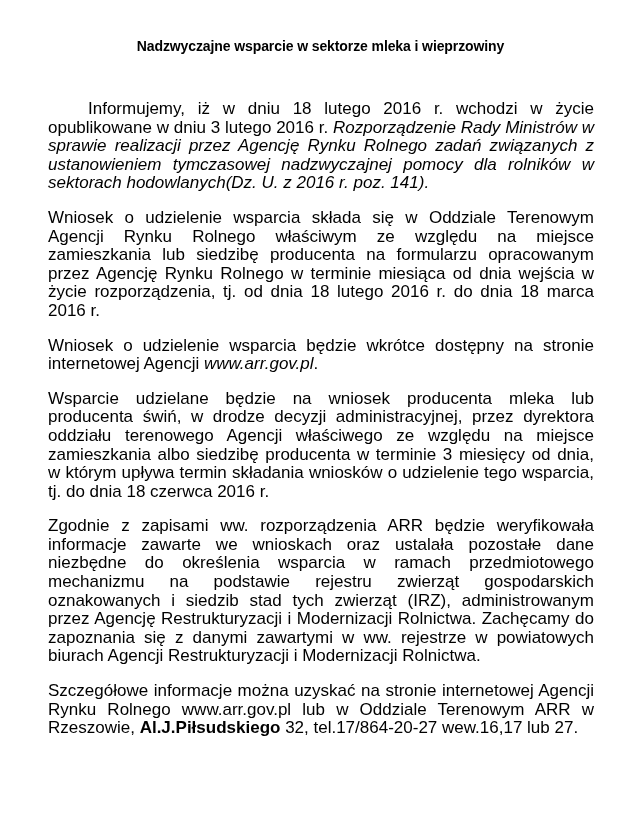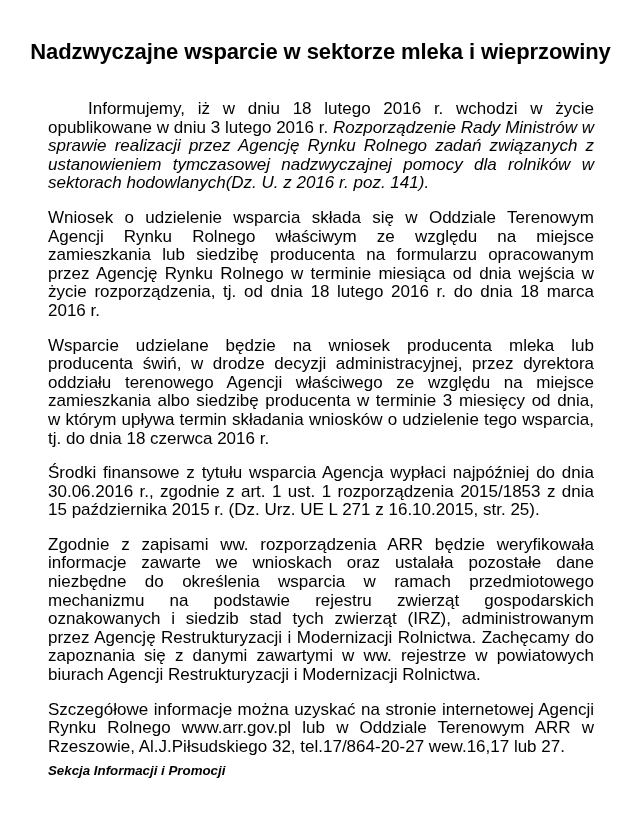--- a/index.html
+++ b/index.html
@@ -21,21 +21,21 @@
     box-sizing: border-box;
     background: #ffffff;
     overflow: hidden;
   }
   .doc-title {
     position: absolute;
     top: 27px;
     left: 0;
     width: 641px;
     text-align: center;
-    font-size: 22px;
+    font-size: 14px;
     font-weight: bold;
     letter-spacing: -0.1px;
     line-height: 20px;
   }
   .body-block {
     position: absolute;
     top: 100px;
     left: 48px;
     width: 546px;
   }
@@ -54,20 +54,21 @@
   .spell {
     
     background-image: linear-gradient(
         45deg, transparent 45%, #e01b1b 45%, #e01b1b 55%, transparent 55%),
       linear-gradient(
         -45deg, transparent 45%, #e01b1b 45%, #e01b1b 55%, transparent 55%);
     background-size: 4px 3px;
     background-repeat: repeat-x;
     background-position: 0 100%;
     padding-bottom: 2px;
+    font-weight: bold;
   }
   .signature-block {
     position: absolute;
     left: 48px;
     top: 762px;
     width: 546px;
   }
   .sig-line {
     font-size: 13.3px;
     font-weight: bold;
@@ -80,23 +81,22 @@
 </head>
 <body>
 
 <div class="page">
 
   <h1 class="doc-title">Nadzwyczajne wsparcie w sektorze mleka i wieprzowiny</h1>
 
   <div class="body-block">
     <p class="para indented">Informujemy, iż w dniu 18 lutego 2016 r. wchodzi w życie opublikowane w dniu 3 lutego 2016 r. <span class="it">Rozporządzenie Rady Ministrów w sprawie realizacji przez Agencję Rynku Rolnego zadań związanych z ustanowieniem tymczasowej nadzwyczajnej pomocy dla rolników w sektorach hodowlanych(Dz. U. z 2016 r. poz. 141).</span></p>
     <p class="para">Wniosek o udzielenie wsparcia składa się w Oddziale Terenowym Agencji Rynku Rolnego właściwym ze względu na miejsce zamieszkania lub siedzibę producenta na formularzu opracowanym przez Agencję Rynku Rolnego w terminie miesiąca od dnia wejścia w życie rozporządzenia, tj. <span class="bd">od dnia 18 lutego 2016 r. do dnia 18 marca 2016 r.</span></p>
+    <p class="para">Wniosek o udzielenie wsparcia będzie wkrótce dostępny na stronie internetowej Agencji <span class="it">www.arr.gov.pl</span>.</p>
     <p class="para">Wsparcie udzielane będzie na wniosek producenta mleka lub producenta świń, w drodze decyzji administracyjnej, przez dyrektora oddziału terenowego Agencji właściwego ze względu na miejsce zamieszkania albo siedzibę producenta w terminie 3 miesięcy od dnia, w którym upływa termin składania wniosków o udzielenie tego wsparcia, tj. <span class="bd">do dnia 18 czerwca 2016 r.</span></p>
-    <p class="para">Środki finansowe z tytułu wsparcia Agencja wypłaci najpóźniej <span class="bd">do dnia 30.06.2016 r.</span>, zgodnie z art. 1 ust. 1 rozporządzenia 2015/1853 z dnia 15 października 2015 r. (Dz. Urz. UE L 271 z 16.10.2015, str. 25).</p>
     <p class="para">Zgodnie z zapisami ww. rozporządzenia ARR będzie weryfikowała informacje zawarte we wnioskach oraz ustalała pozostałe dane niezbędne do określenia wsparcia w ramach przedmiotowego mechanizmu na podstawie rejestru zwierząt gospodarskich oznakowanych i siedzib stad tych zwierząt (IRZ), administrowanym przez Agencję Restrukturyzacji i Modernizacji Rolnictwa. Zachęcamy do zapoznania się z danymi zawartymi w ww. rejestrze w powiatowych biurach Agencji Restrukturyzacji i Modernizacji Rolnictwa.</p>
     <p class="para">Szczegółowe informacje można uzyskać na stronie internetowej Agencji Rynku Rolnego www.arr.gov.pl lub w Oddziale Terenowym ARR w Rzeszowie, <span class="spell">Al.J.Piłsudskiego</span> 32, tel.17/864-20-27 wew.16,17 lub 27.</p>
   </div>
 
   <div class="signature-block">
-    <p class="sig-line">Sekcja Informacji i Promocji</p>
   </div>
 
 </div>
 
 </body></html>

